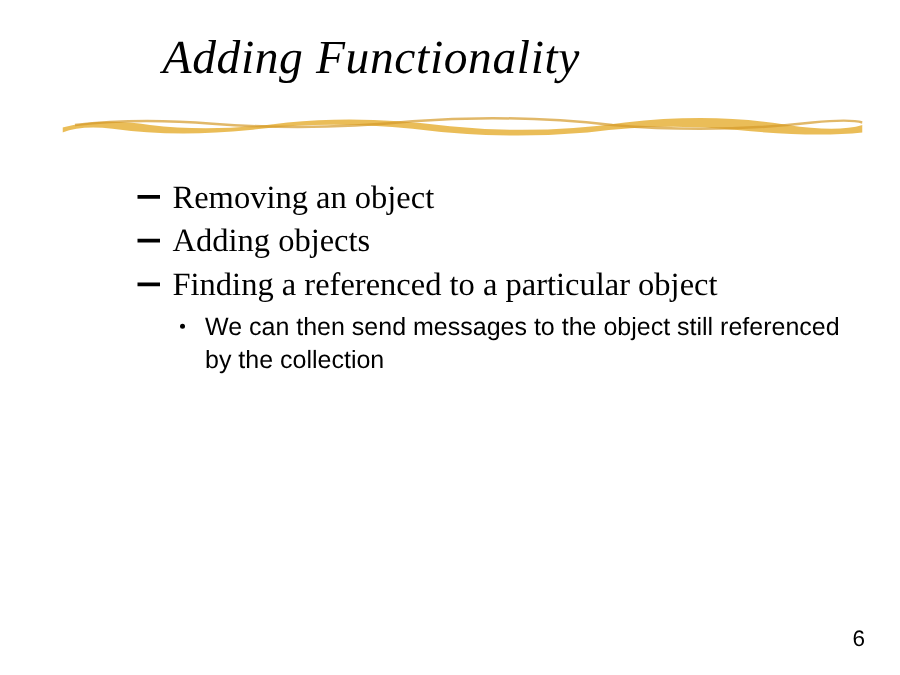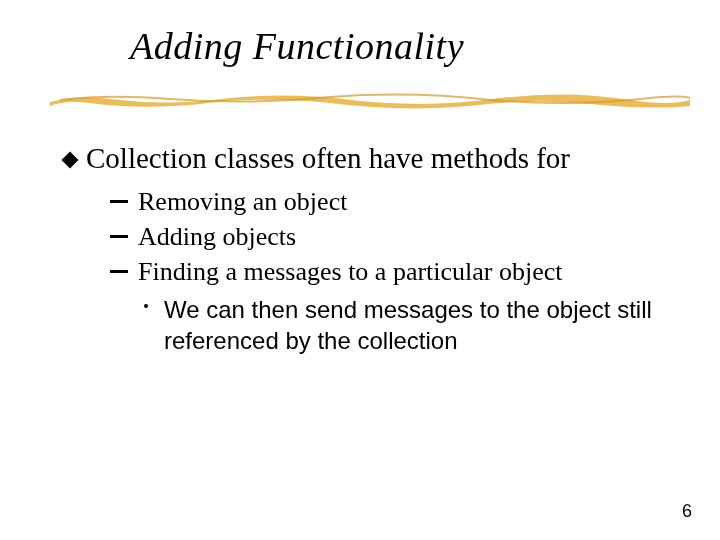--- a/index.html
+++ b/index.html
@@ -68,21 +68,21 @@
     background: #000;
     margin-top: 16px;
     margin-right: 10px;
     flex-shrink: 0;
   }
   .level3-group {
     margin-left: 34px;
     margin-top: 4px;
   }
   .level3 {
-    font-size: 24px;
+    font-size: 20px;
     line-height: 1.3;
     display: flex;
     font-family: Arial, Helvetica, sans-serif;
   }
   .level3 .dot {
     display: inline-block;
     width: 4px;
     height: 4px;
     background: #000;
     border-radius: 50%;
@@ -106,39 +106,36 @@
 
   <div class="title">Adding Functionality</div>
 
   <svg class="underline" viewBox="0 0 640 22" preserveAspectRatio="none">
     <path d="M0,14 Q30,6 70,12 Q120,18 180,10 Q240,4 310,13 Q380,20 450,10 Q520,2 580,12 Q620,18 640,12 L640,18 Q600,22 540,16 Q480,10 420,18 Q350,24 280,15 Q210,8 150,16 Q90,22 40,15 Q15,12 0,18 Z" fill="#e9b94f" opacity="0.95"></path>
     <path d="M10,12 Q60,6 120,11 Q200,17 280,9 Q360,3 440,12 Q520,19 600,10 Q630,7 640,10" stroke="#d49a2a" stroke-width="2" fill="none" opacity="0.7"></path>
   </svg>
 
   <div class="content">
 
-    <div class="level1">
-      <span class="diamond"></span><span>Collection classes often have methods for</span>
-    </div>
 
     <div class="level2-group">
 
       <div class="level2">
         <span class="dash"></span>
         <span>Removing an object</span>
       </div>
 
       <div class="level2">
         <span class="dash"></span>
         <span>Adding objects</span>
       </div>
 
       <div class="level2">
         <span class="dash"></span>
-        <span>Finding a messages to a particular object</span>
+        <span>Finding a referenced to a particular object</span>
       </div>
 
       <div class="level3-group">
         <div class="level3">
           <span class="dot"></span>
           <span>We can then send messages to the object still referenced by the collection</span>
         </div>
       </div>
 
     </div>

